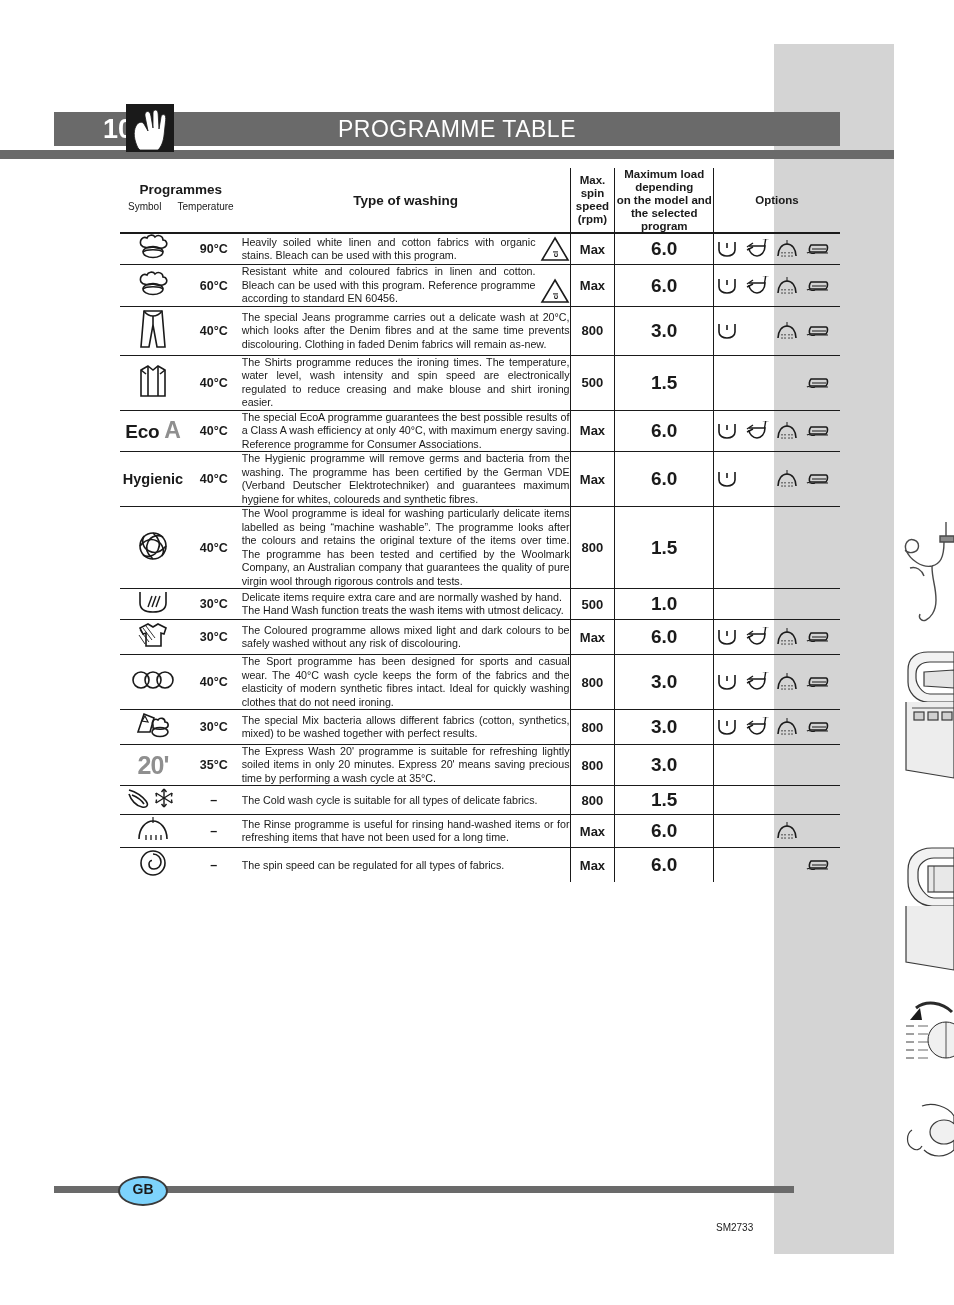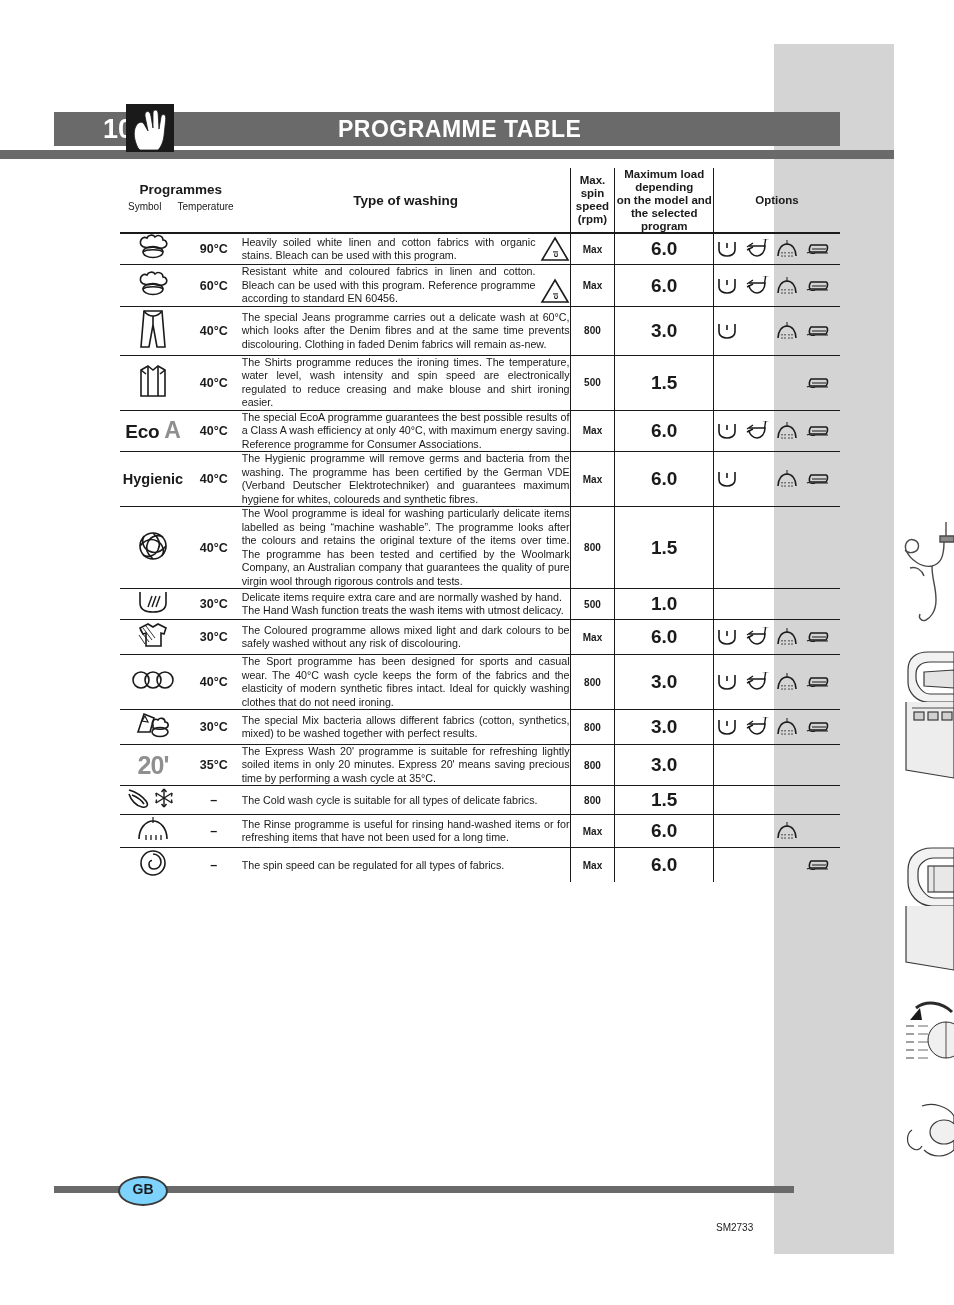--- a/index.html
+++ b/index.html
@@ -10,41 +10,41 @@
   .right-band2{position:absolute;left:894px;top:44px;width:60px;height:1210px;background:#ffffff;}
 
   
   .header{position:absolute;left:54px;top:112px;width:786px;height:34px;background:#6a6a6a;}
   .header-rule{position:absolute;left:0px;top:150px;width:894px;height:9px;background:#6a6a6a;}
   .pagenum{position:absolute;left:100px;top:112px;width:36px;height:34px;color:#ffffff;
            font-size:27px;font-weight:bold;line-height:34px;text-align:center;font-family:"Liberation Sans",sans-serif;}
   .hand-box{position:absolute;left:126px;top:104px;width:48px;height:48px;background:#1a1a1a;overflow:hidden;}
   .hand-box svg{display:block;}
   .header-title{position:absolute;left:338px;top:112px;height:34px;line-height:34px;color:#ffffff;
-                font-size:23px;font-weight:bold;letter-spacing:0.5px;}
+                font-size:23px;font-weight:normal;letter-spacing:0.5px;}
 
   
   .table{position:absolute;left:120px;top:168px;width:720px;border-collapse:collapse;}
   .table td,.table th{vertical-align:middle;padding:0;}
 
   .thead-cell{font-size:11.5px;font-weight:bold;text-align:center;line-height:1.12;padding:3px 4px 6px 4px;}
   .thead-wrap{border-bottom:2px solid #1a1a1a;}
 
   .hdr-programmes{font-size:13.5px;font-weight:bold;text-align:center;}
   .hdr-sub{font-size:10px;font-weight:normal;display:flex;justify-content:space-around;padding-top:4px;}
   .hdr-type{font-size:13.5px;font-weight:bold;text-align:center;}
 
   .vline{border-left:1.6px solid #1a1a1a;}
   .rowline td{border-top:1.2px solid #1a1a1a;}
   .firstline td{border-top:2px solid #1a1a1a;}
 
   .c-sym{width:66px;text-align:center;}
   .c-temp{width:56px;text-align:center;font-size:12.5px;font-weight:bold;}
   .c-desc{width:330px;font-size:10.7px;line-height:1.26;padding:5px 8px 5px 6px;text-align:justify;position:relative;}
-  .c-spin{width:44px;text-align:center;font-size:10px;font-weight:bold;}
+  .c-spin{width:44px;text-align:center;font-size:13px;font-weight:bold;}
   .c-load{width:98px;text-align:center;font-size:19px;font-weight:bold;}
   .c-opt{width:126px;text-align:left;padding-left:6px;}
 
   .desc-flex{display:flex;align-items:flex-start;gap:4px;}
   .desc-text{flex:1;}
   .bleach{flex:0 0 auto;align-self:flex-end;margin-bottom:-2px;}
 
   .sym-text{font-size:19px;font-weight:bold;letter-spacing:-0.3px;}
   .sym-text .grey{color:#8f8f8f;}
   .sym-hyg{font-size:14.5px;font-weight:bold;}
@@ -260,21 +260,21 @@
             <g stroke="#1a1a1a" fill="none" stroke-width="1.6">
               <path d="M6 4 L24 4 L27 40 L19 40 L15 18 L11 40 L3 40 Z"></path>
               <path d="M6 4 C9 8 12 9 15 9 C18 9 21 8 24 4"></path>
               <path d="M15 9 L15 18"></path>
             </g>
           </svg></td>
         <td class="c-temp">40°C</td>
         <td class="c-desc">
           <div class="desc-flex">
             <div class="desc-text">
-              <div>The special Jeans programme carries out a delicate wash at 60°C, which looks after the Denim fibres and at the same time prevents discolouring. Clothing in faded Denim fabrics will remain as-new.</div>
+              <div>The special Jeans programme carries out a delicate wash at 20°C, which looks after the Denim fibres and at the same time prevents discolouring. Clothing in faded Denim fabrics will remain as-new.</div>
             </div>
           </div>
         </td>
         <td class="c-spin vline">800</td>
         <td class="c-load vline">3.0</td>
         <td class="c-opt vline">
           <div class="opt-icons">
             <span class="opt-slot">
               <svg width="22" height="20" viewBox="0 0 22 20">
                 <g stroke="#1a1a1a" fill="none" stroke-width="1.6">

